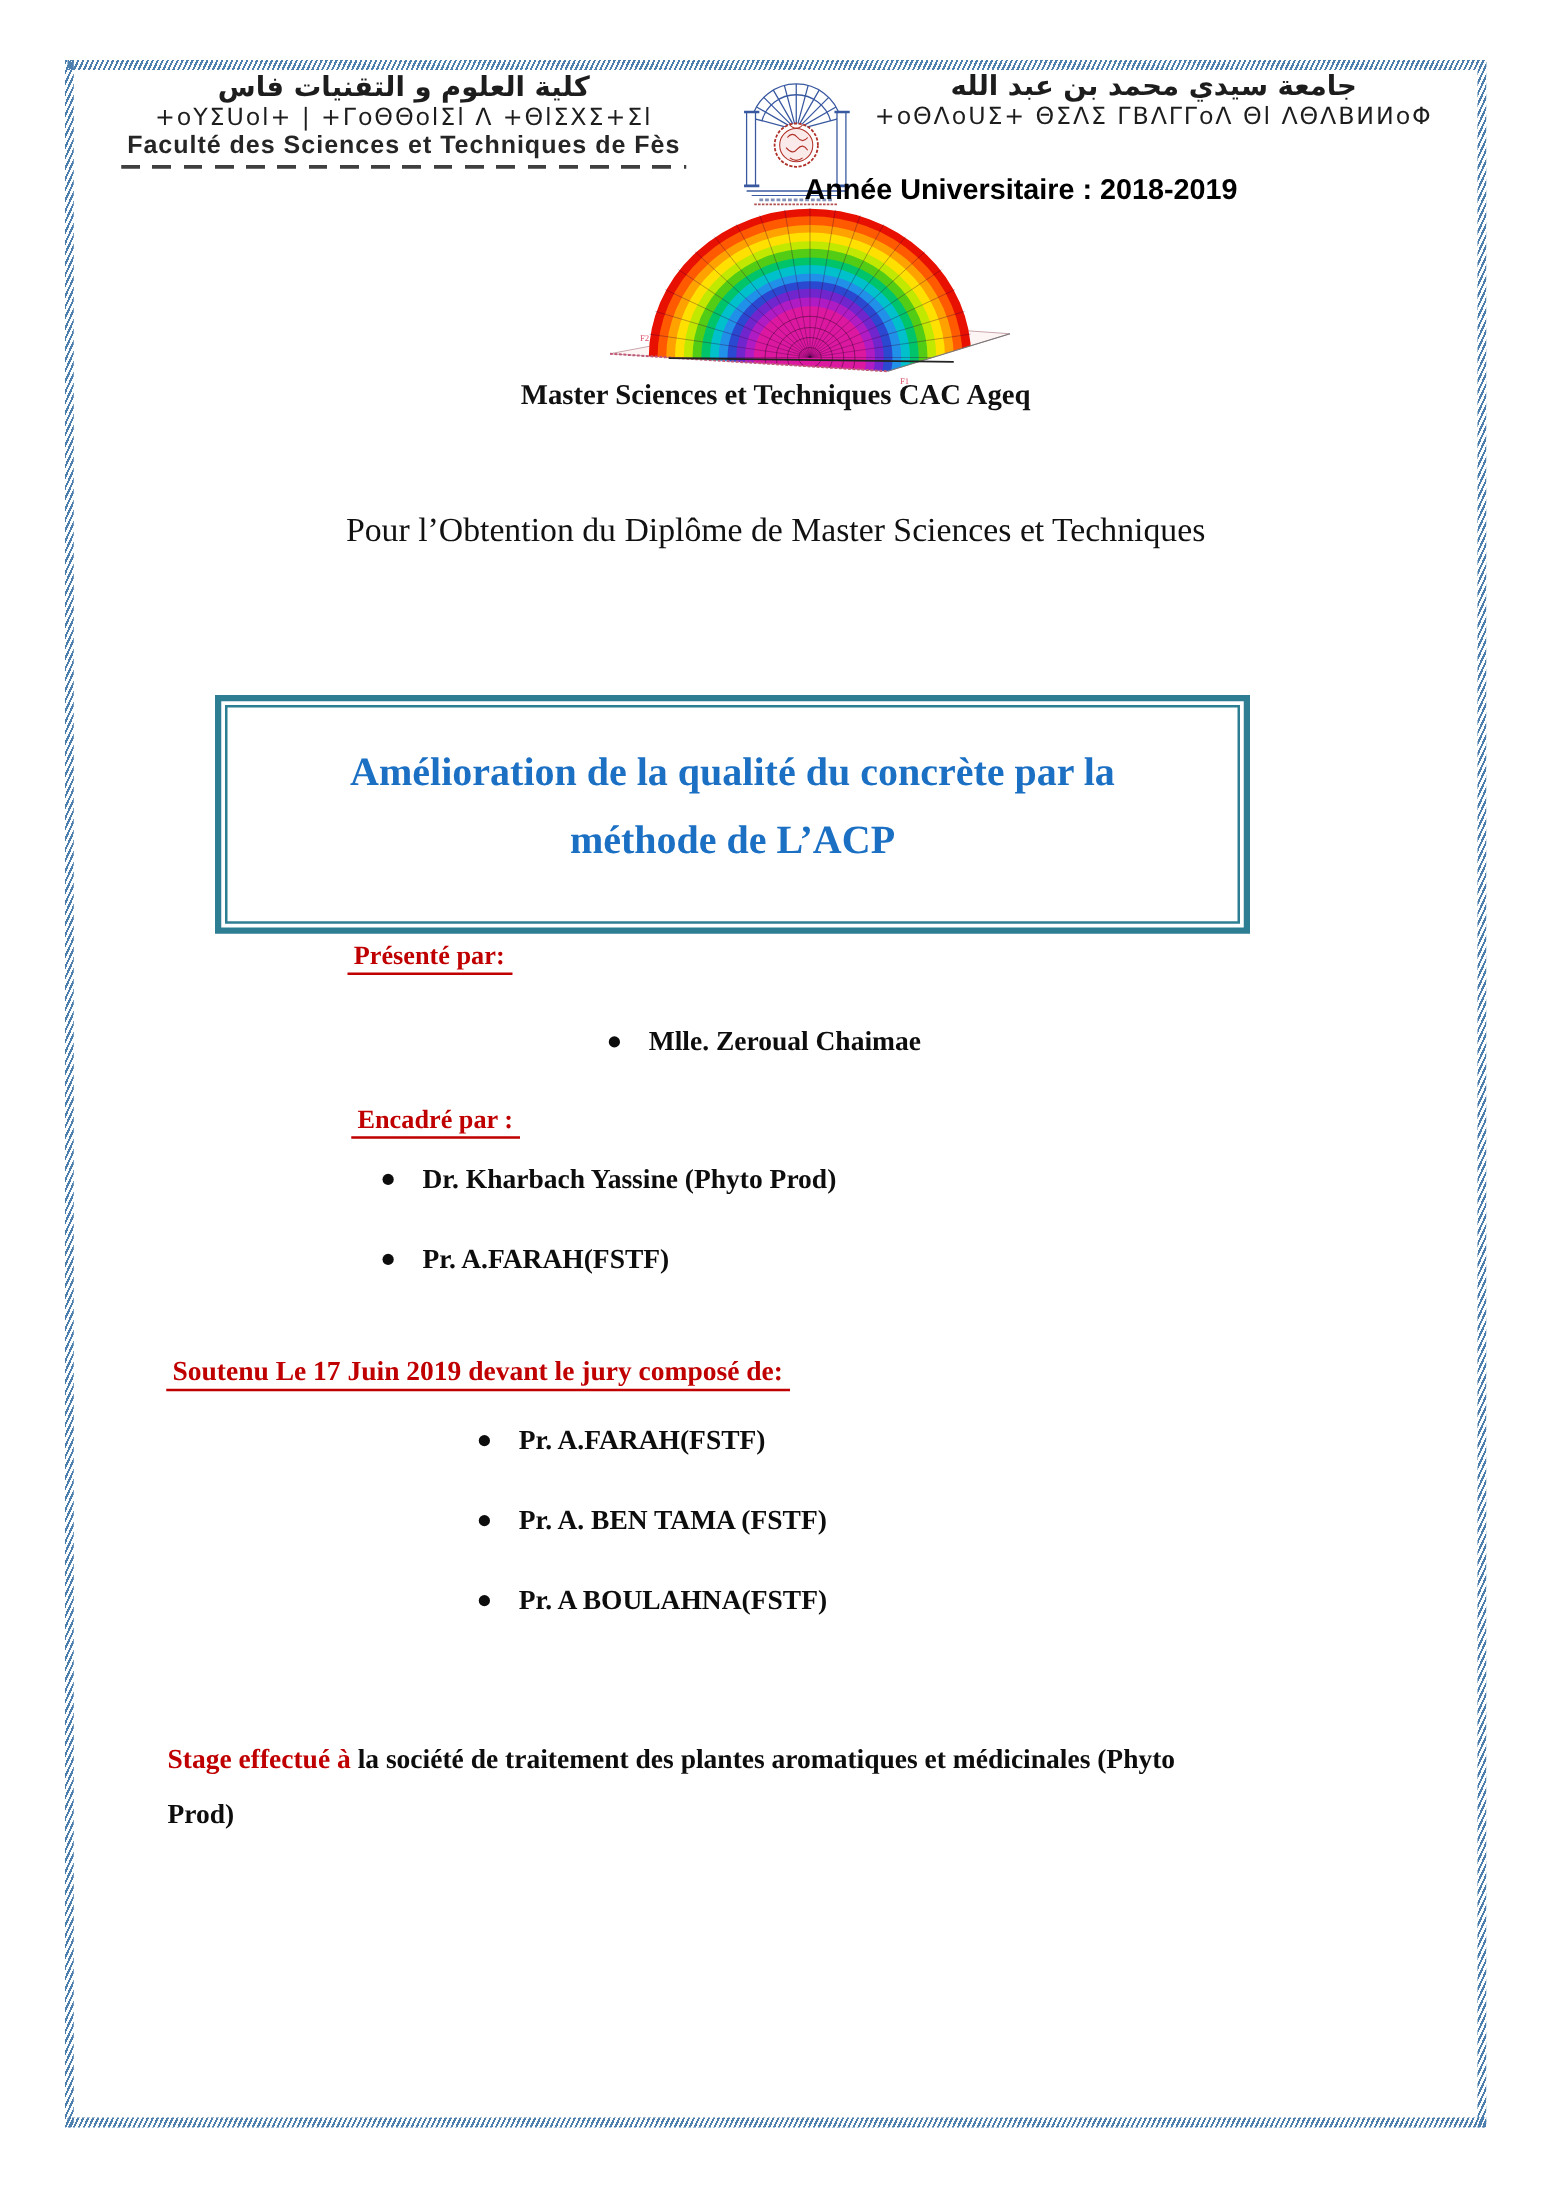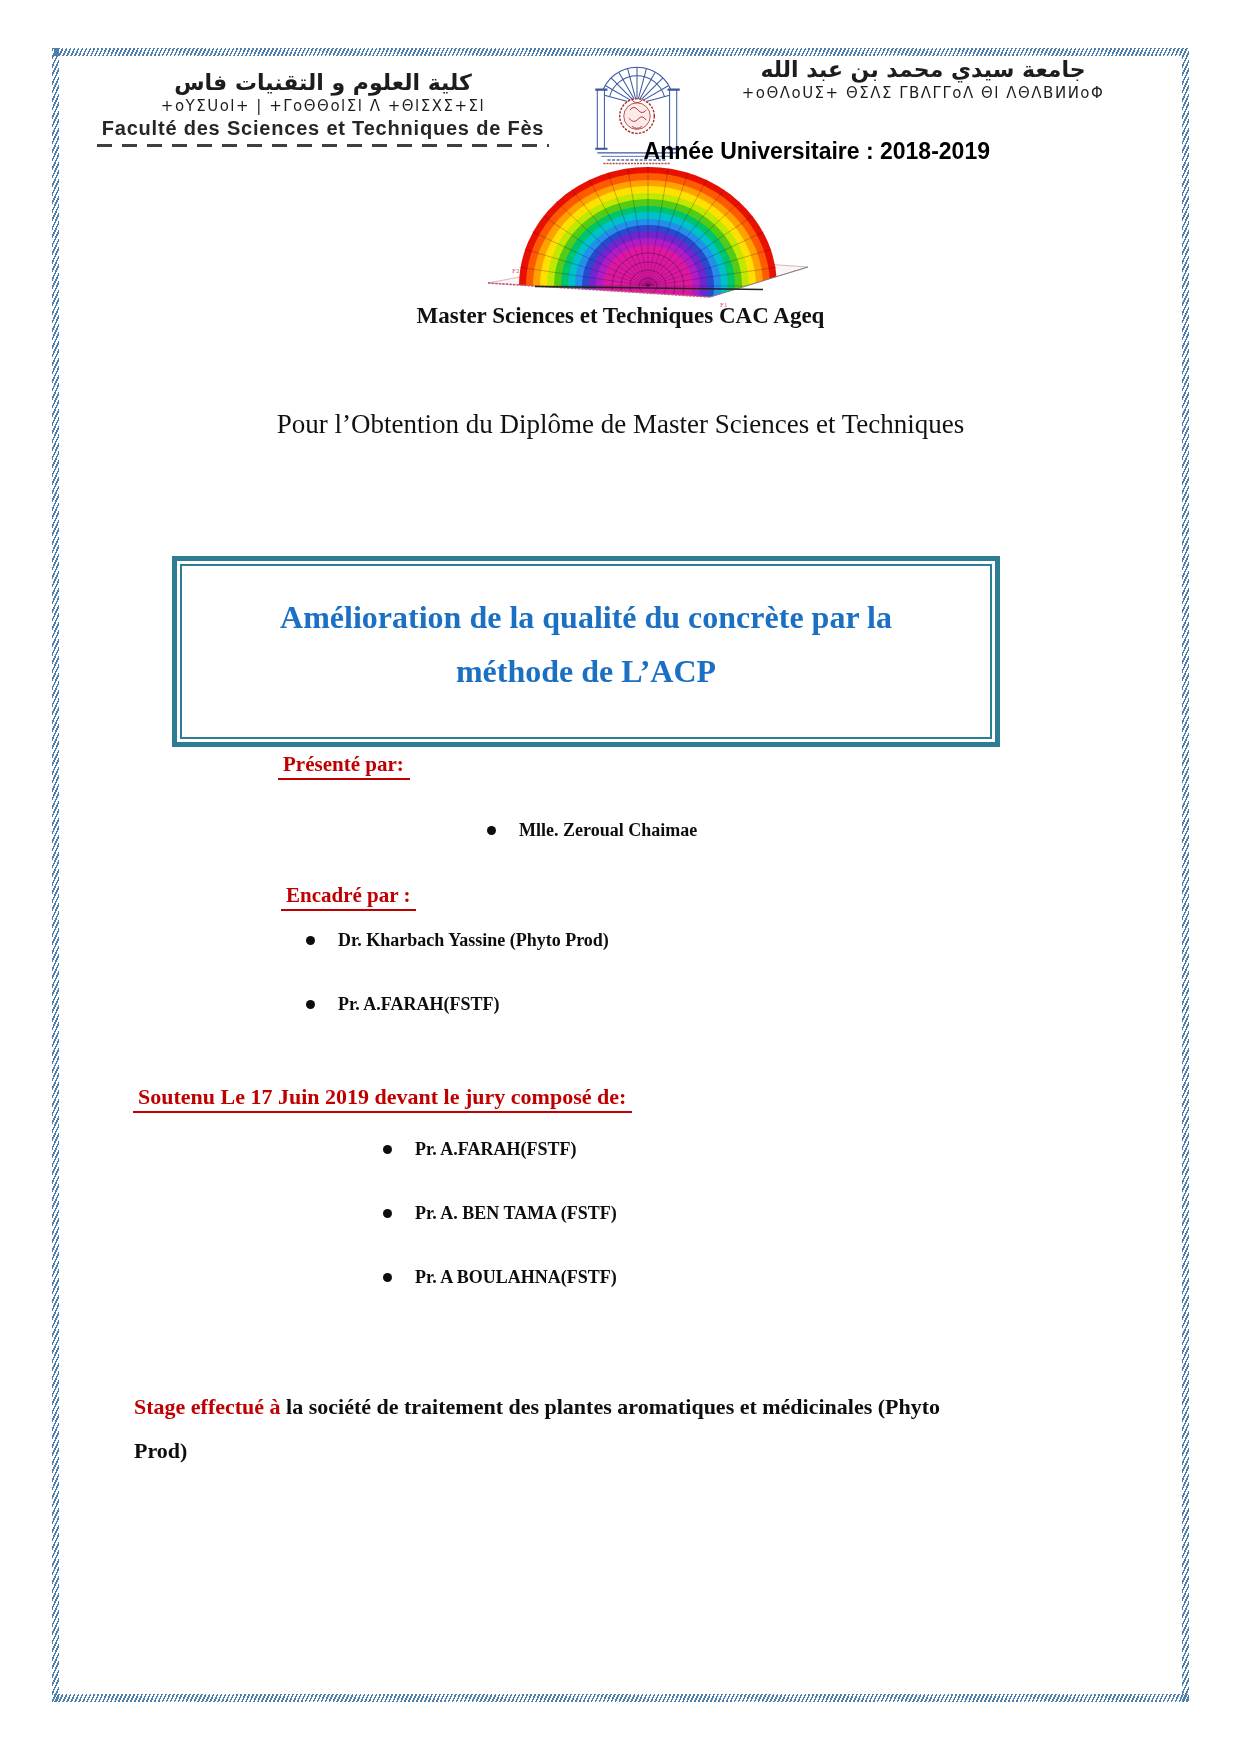--- a/index.html
+++ b/index.html
@@ -6,24 +6,24 @@
   .page{position:relative;width:1241px;height:1754px;background:#fff;overflow:hidden;
         font-family:"Liberation Serif","DejaVu Serif",serif;color:#111;margin:0 auto;}
   
   .frame-band{position:absolute;background:repeating-linear-gradient(115deg,#4d7fae 0 1.6px,rgba(255,255,255,0) 1.6px 3.6px);}
   .fb-top{left:54px;right:52px;top:48px;height:8px;}
   .fb-bottom{left:54px;right:52px;top:1694px;height:8px;}
   .fb-left{left:52px;top:48px;width:7px;height:1654px;}
   .fb-right{left:1182px;top:48px;width:7px;height:1654px;}
   
   .hdr{position:absolute;text-align:center;}
-  .hdr-left{left:86px;top:70px;width:474px;}
+  .hdr-left{left:86px;top:58px;width:474px;}
   .hdr-right{left:688px;top:57px;width:470px;}
   .hdr-ar{font-family:"DejaVu Sans",sans-serif;font-weight:bold;font-size:22px;line-height:26px;direction:rtl;color:#1d1d1d;}
-  .hdr-tif{font-family:"DejaVu Sans",sans-serif;font-size:15px;letter-spacing:1.5px;line-height:20px;color:#1d1d1d;white-space:nowrap;}
+  .hdr-tif{font-family:"DejaVu Sans",sans-serif;font-size:19px;letter-spacing:1.5px;line-height:20px;color:#1d1d1d;white-space:nowrap;}
   .hdr-fr{font-family:"Liberation Sans","DejaVu Sans",sans-serif;font-weight:bold;font-size:20px;letter-spacing:.8px;line-height:24px;color:#262626;white-space:nowrap;}
   .hdr-dashes{height:3px;margin:4px auto 0;width:452px;background:repeating-linear-gradient(90deg,#3f3f3f 0 15px,transparent 15px 25px);}
   .annee{position:absolute;left:618px;top:138px;width:372px;text-align:right;
          font-family:"Liberation Sans","DejaVu Sans",sans-serif;font-weight:bold;font-size:23px;color:#000;}
   .logo{position:absolute;left:593px;top:55px;width:88px;height:110px;}
   .plot{position:absolute;left:477px;top:160px;width:332px;height:150px;}
   
   .cline{position:absolute;left:60px;right:60px;text-align:center;white-space:nowrap;}
   .l-master{top:303px;font-weight:bold;font-size:23px;}
   .l-chimio{top:338px;font-weight:bold;font-size:23px;}
@@ -34,21 +34,21 @@
              border:5px solid #2e7e93;padding:3px;background:#fff;}
   .title-box-inner{box-sizing:border-box;width:100%;height:100%;border:2px solid #2e7e93;
                    text-align:center;padding-top:24px;}
   .title-text{font-weight:bold;font-size:32px;line-height:54px;color:#1b70c4;}
   
   .red-label{position:absolute;font-weight:bold;color:#c00000;border-bottom:2.5px solid #c00000;padding:0 6px 1px 5px;white-space:nowrap;}
   .lbl-presente{left:278px;top:752px;font-size:21px;}
   .lbl-encadre{left:281px;top:883px;font-size:21px;}
   .lbl-soutenu{left:133px;top:1084px;font-size:22px;}
   
-  .bullet-row{position:absolute;display:flex;align-items:center;font-weight:bold;font-size:18px;color:#0d0d0d;white-space:nowrap;}
+  .bullet-row{position:absolute;display:flex;align-items:center;font-weight:bold;font-size:22px;color:#0d0d0d;white-space:nowrap;}
   .bullet-dot{width:9px;height:9px;border-radius:50%;background:#0d0d0d;margin-right:23px;flex:0 0 auto;}
   .b-mlle{left:487px;top:820px;}
   .b-dr{left:306px;top:930px;}
   .b-farah1{left:306px;top:994px;}
   .b-jury1{left:383px;top:1139px;}
   .b-jury2{left:383px;top:1203px;}
   .b-jury3{left:383px;top:1267px;}
   
   .stage{position:absolute;left:134px;top:1385px;width:812px;font-weight:bold;font-size:22px;line-height:44px;color:#0d0d0d;}
   .stage .red{color:#c00000;}

